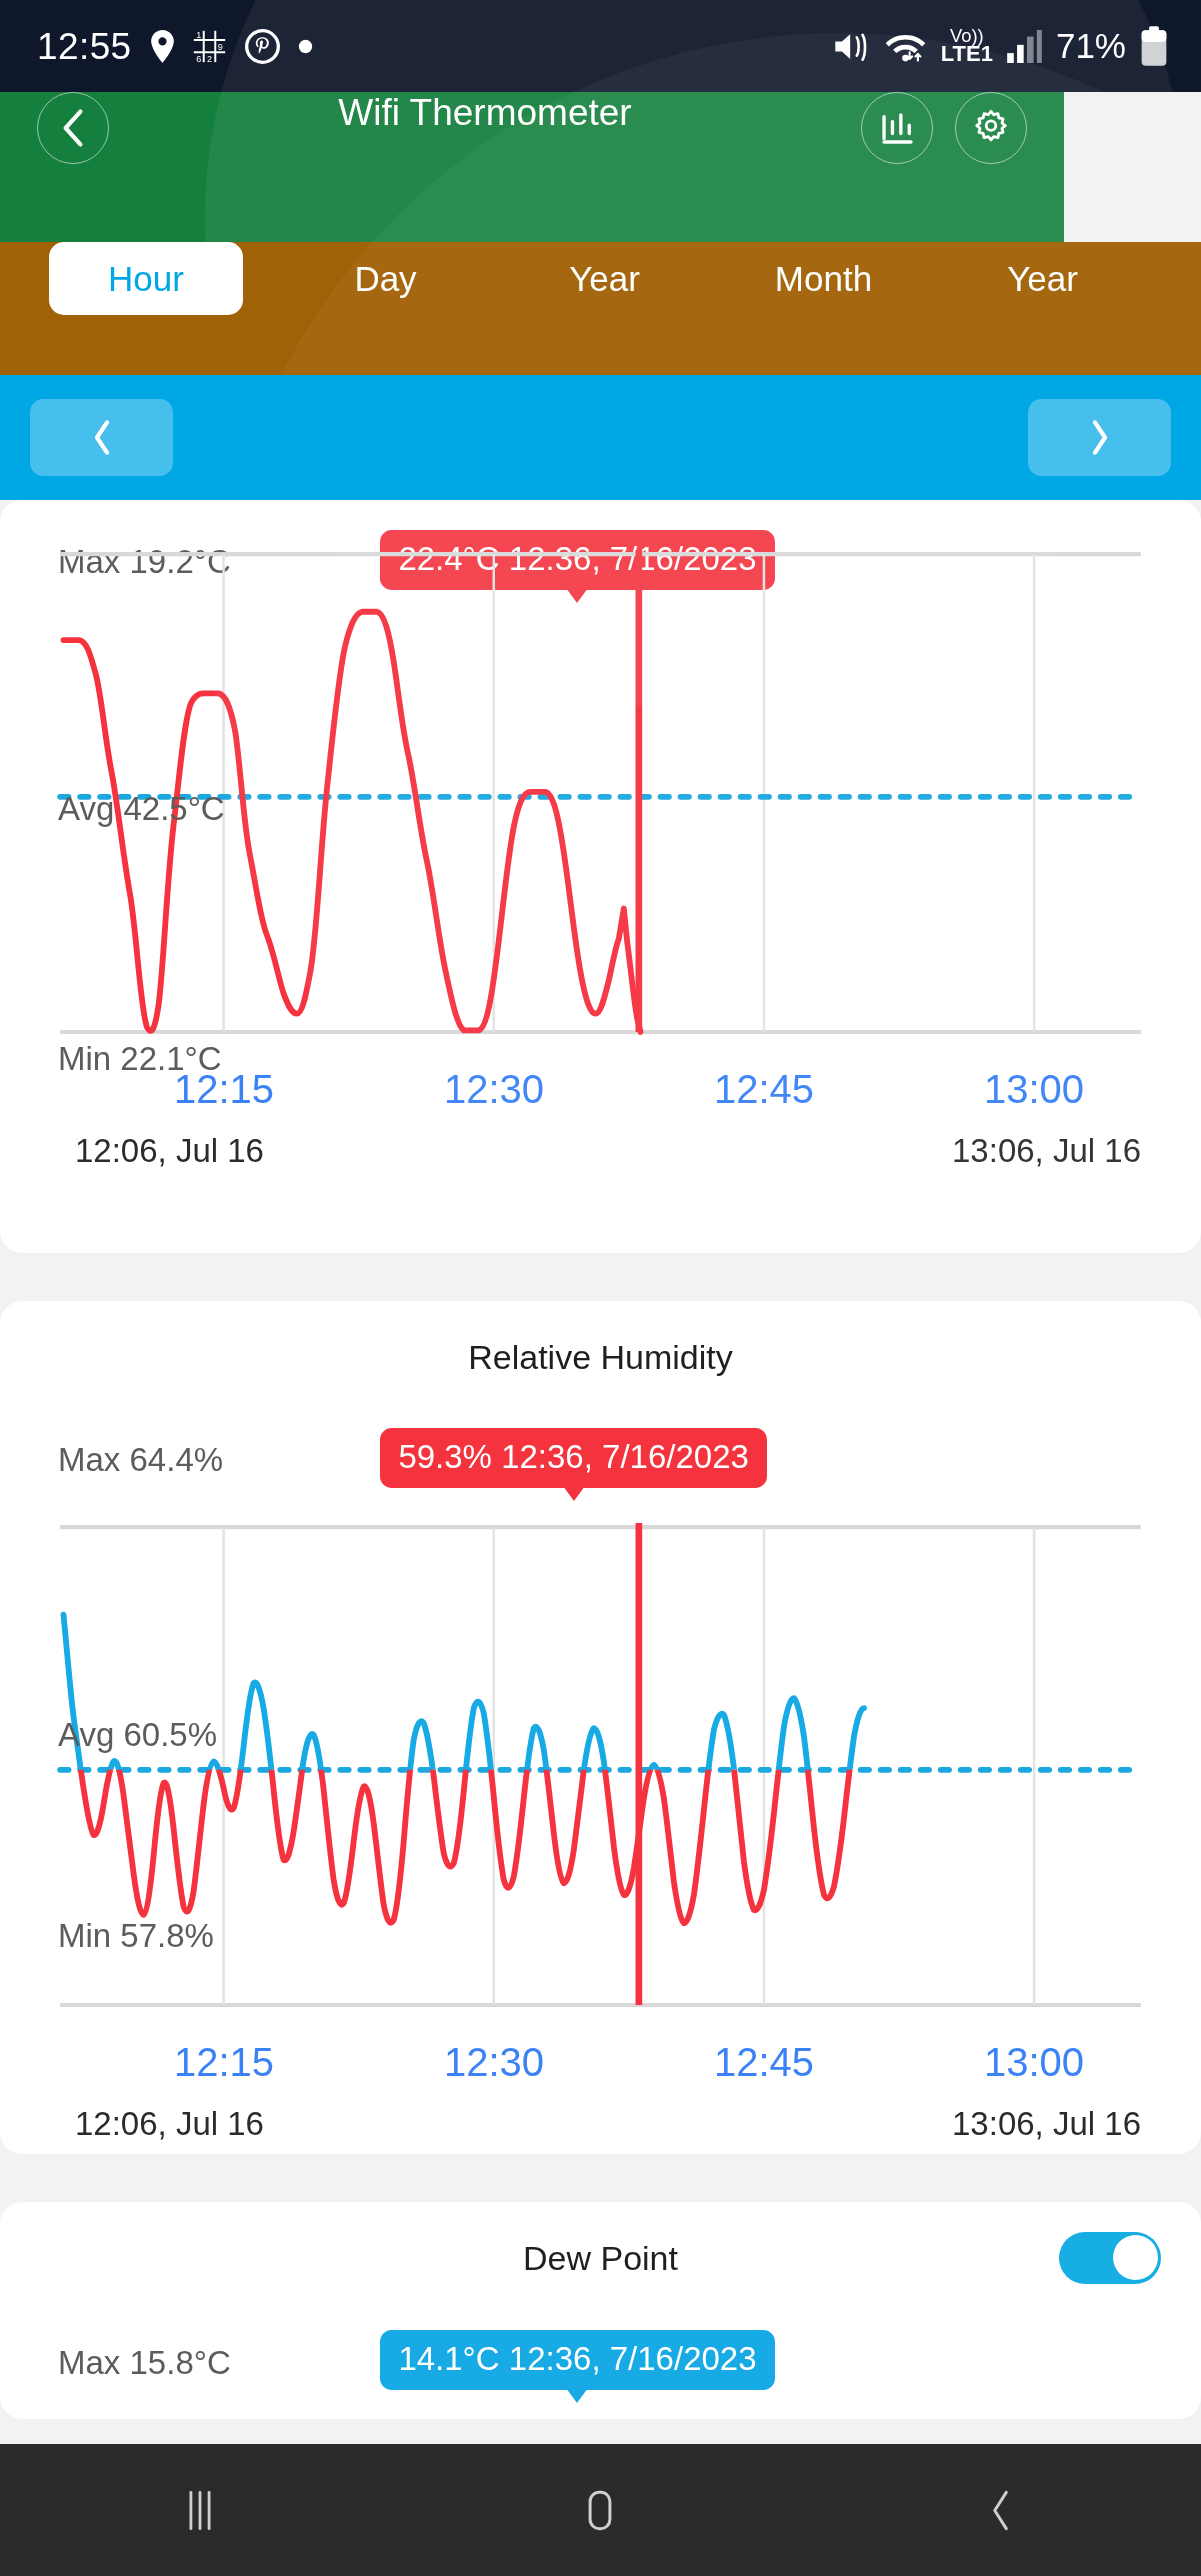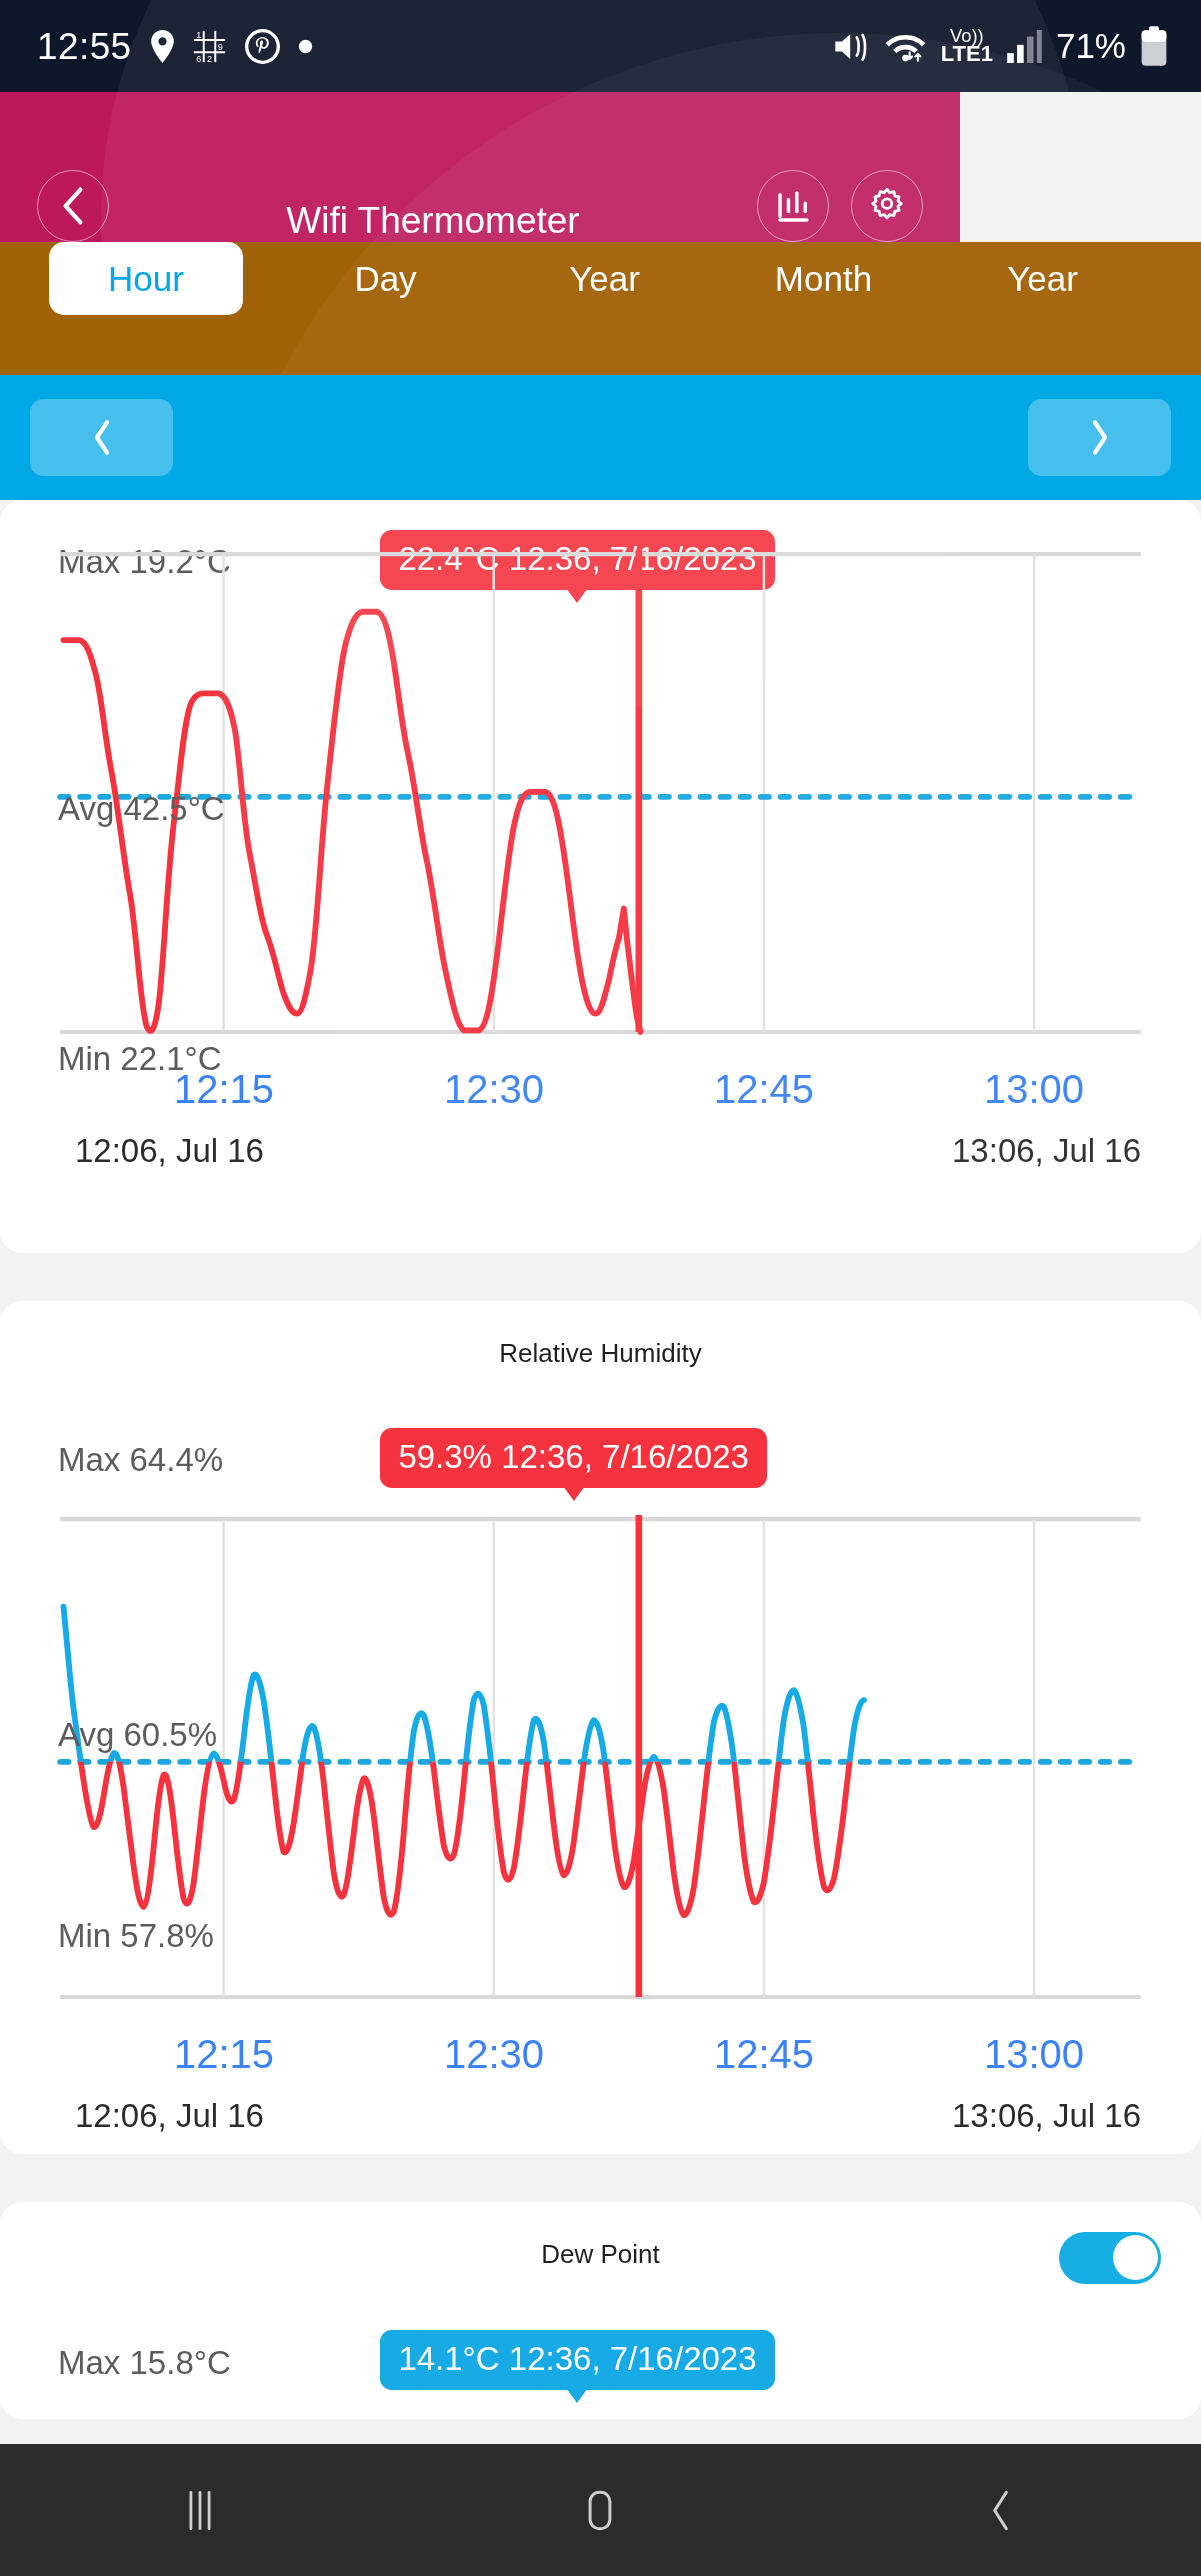--- a/index.html
+++ b/index.html
@@ -20,23 +20,23 @@
     color:#fff; z-index:5;
   }
   .sb-left{display:flex;align-items:center;gap:18.4px;}
   .sb-time{font-size:37px;letter-spacing:0.4px;font-weight:400;line-height:1;}
   .sb-right{margin-left:auto;display:flex;align-items:center;gap:14px;}
   .sb-batt{font-size:35px;letter-spacing:0px;}
   .icon-sm{display:block;}
 
   
   .appheader{
-    position:relative;width:960px;height:150px;
-    background:#be185d;
-    display:flex;align-items:flex-end;
+    position:relative;width:1064px;height:150px;
+    background:#15803d;
+    display:flex;align-items:flex-start;
     padding:0 37px; z-index:5;
   }
   .decor-circle{
     position:absolute; right:-125px; top:-367px;
     width:984px;height:984px;border-radius:50%;
     background:rgba(255,255,255,.06);
     pointer-events:none;
   }
   .decor-circle2{
     position:absolute; left:213px; top:-209px;
@@ -83,21 +83,21 @@
     display:flex;align-items:center;justify-content:center;
     position:relative;z-index:2;
   }
 
   
   .card{
     background:#fff;border-radius:22px;width:1201px;
     position:relative;overflow:hidden;
   }
   .card-title{
-    text-align:center;font-size:26px;color:#1f1f1f;
+    text-align:center;font-size:34px;color:#1f1f1f;
     padding-top:37px;position:relative;
   }
   .toggle{
     position:absolute;right:40px;top:30px;
     width:102px;height:52px;border-radius:26px;background:#16aee3;
   }
   .toggle .knob{
     position:absolute;right:3.3px;top:3.3px;width:45px;height:45px;
     border-radius:50%;background:#fff;
   }

